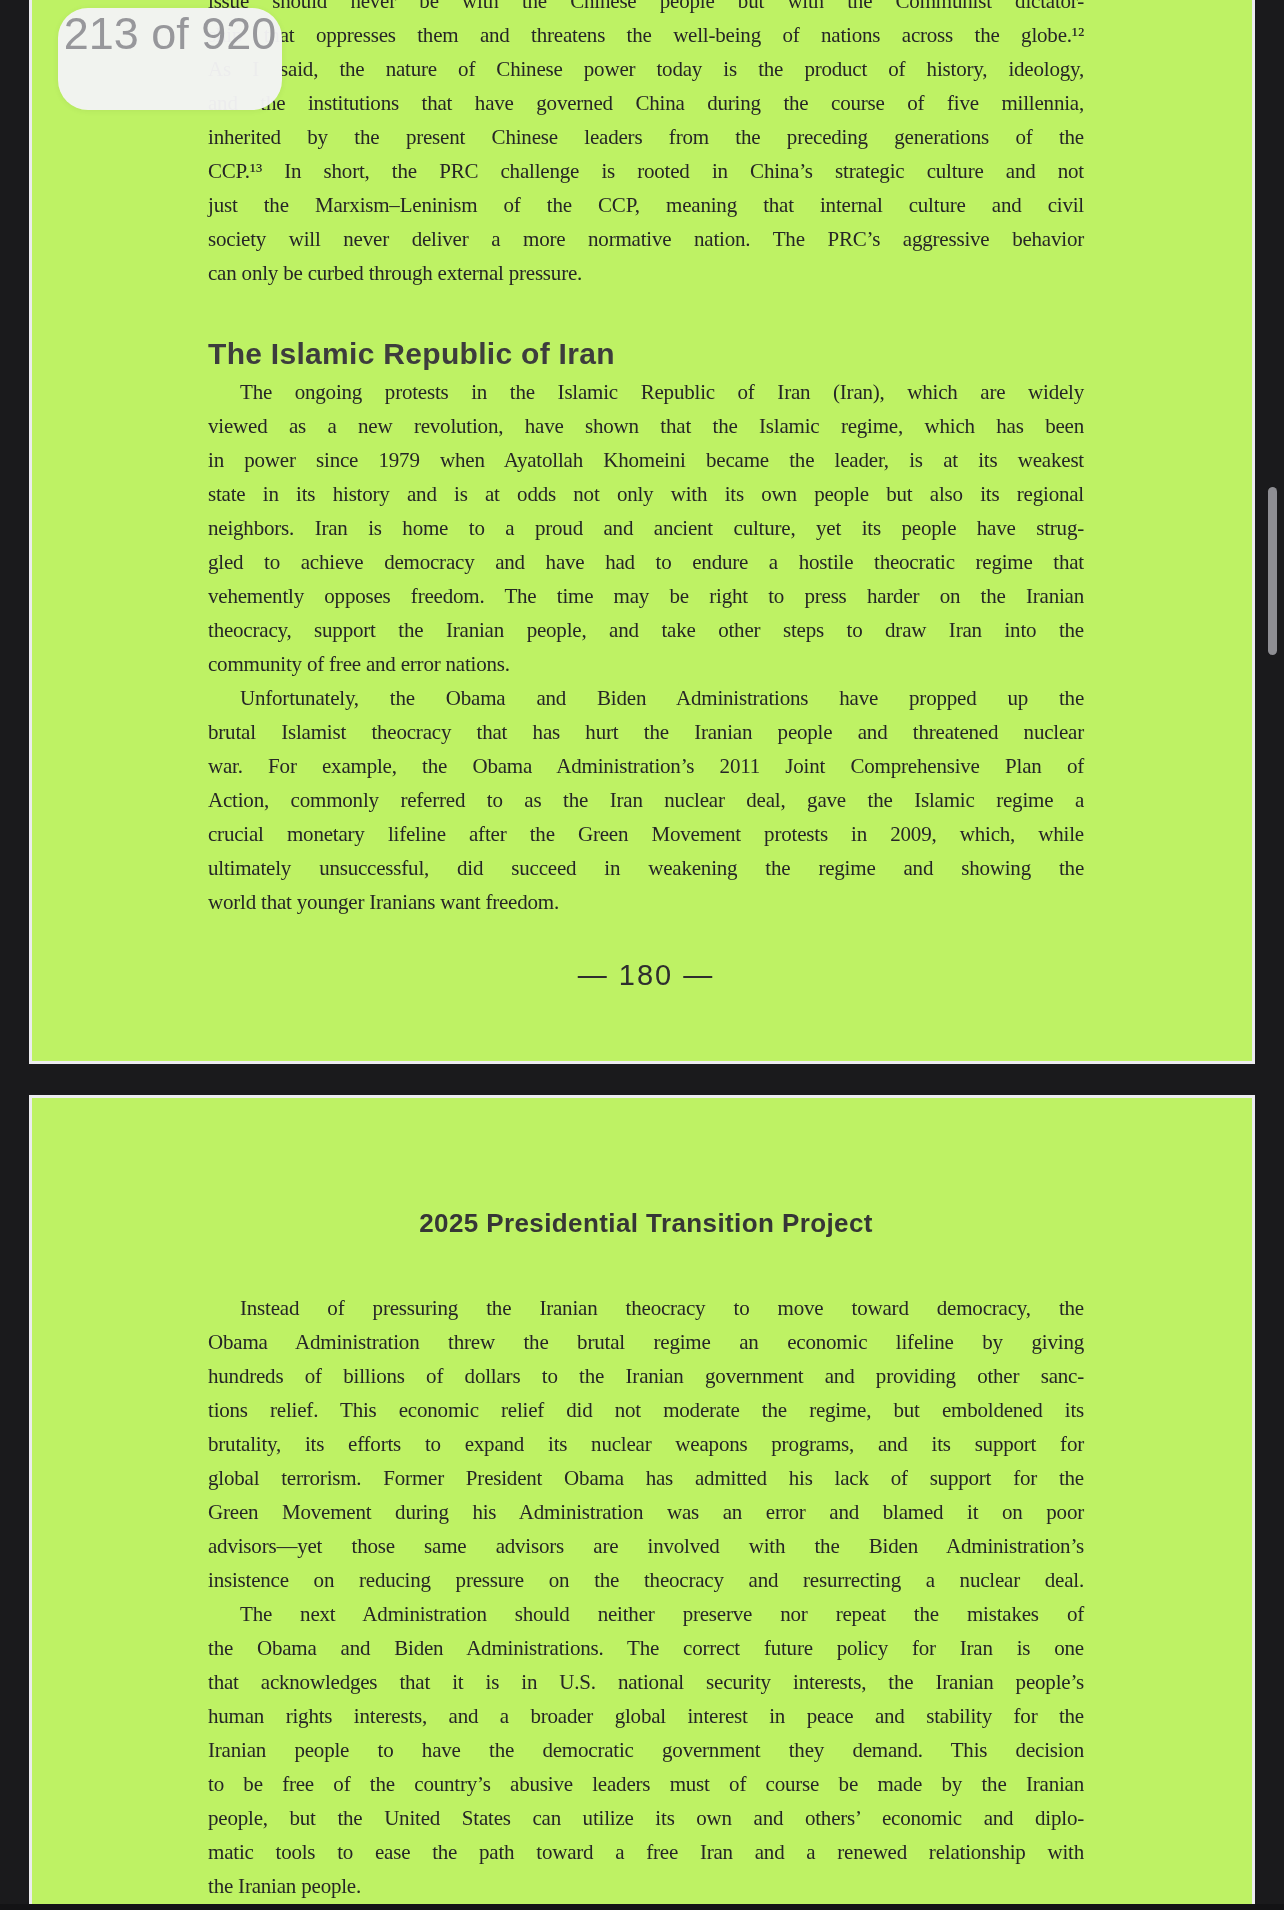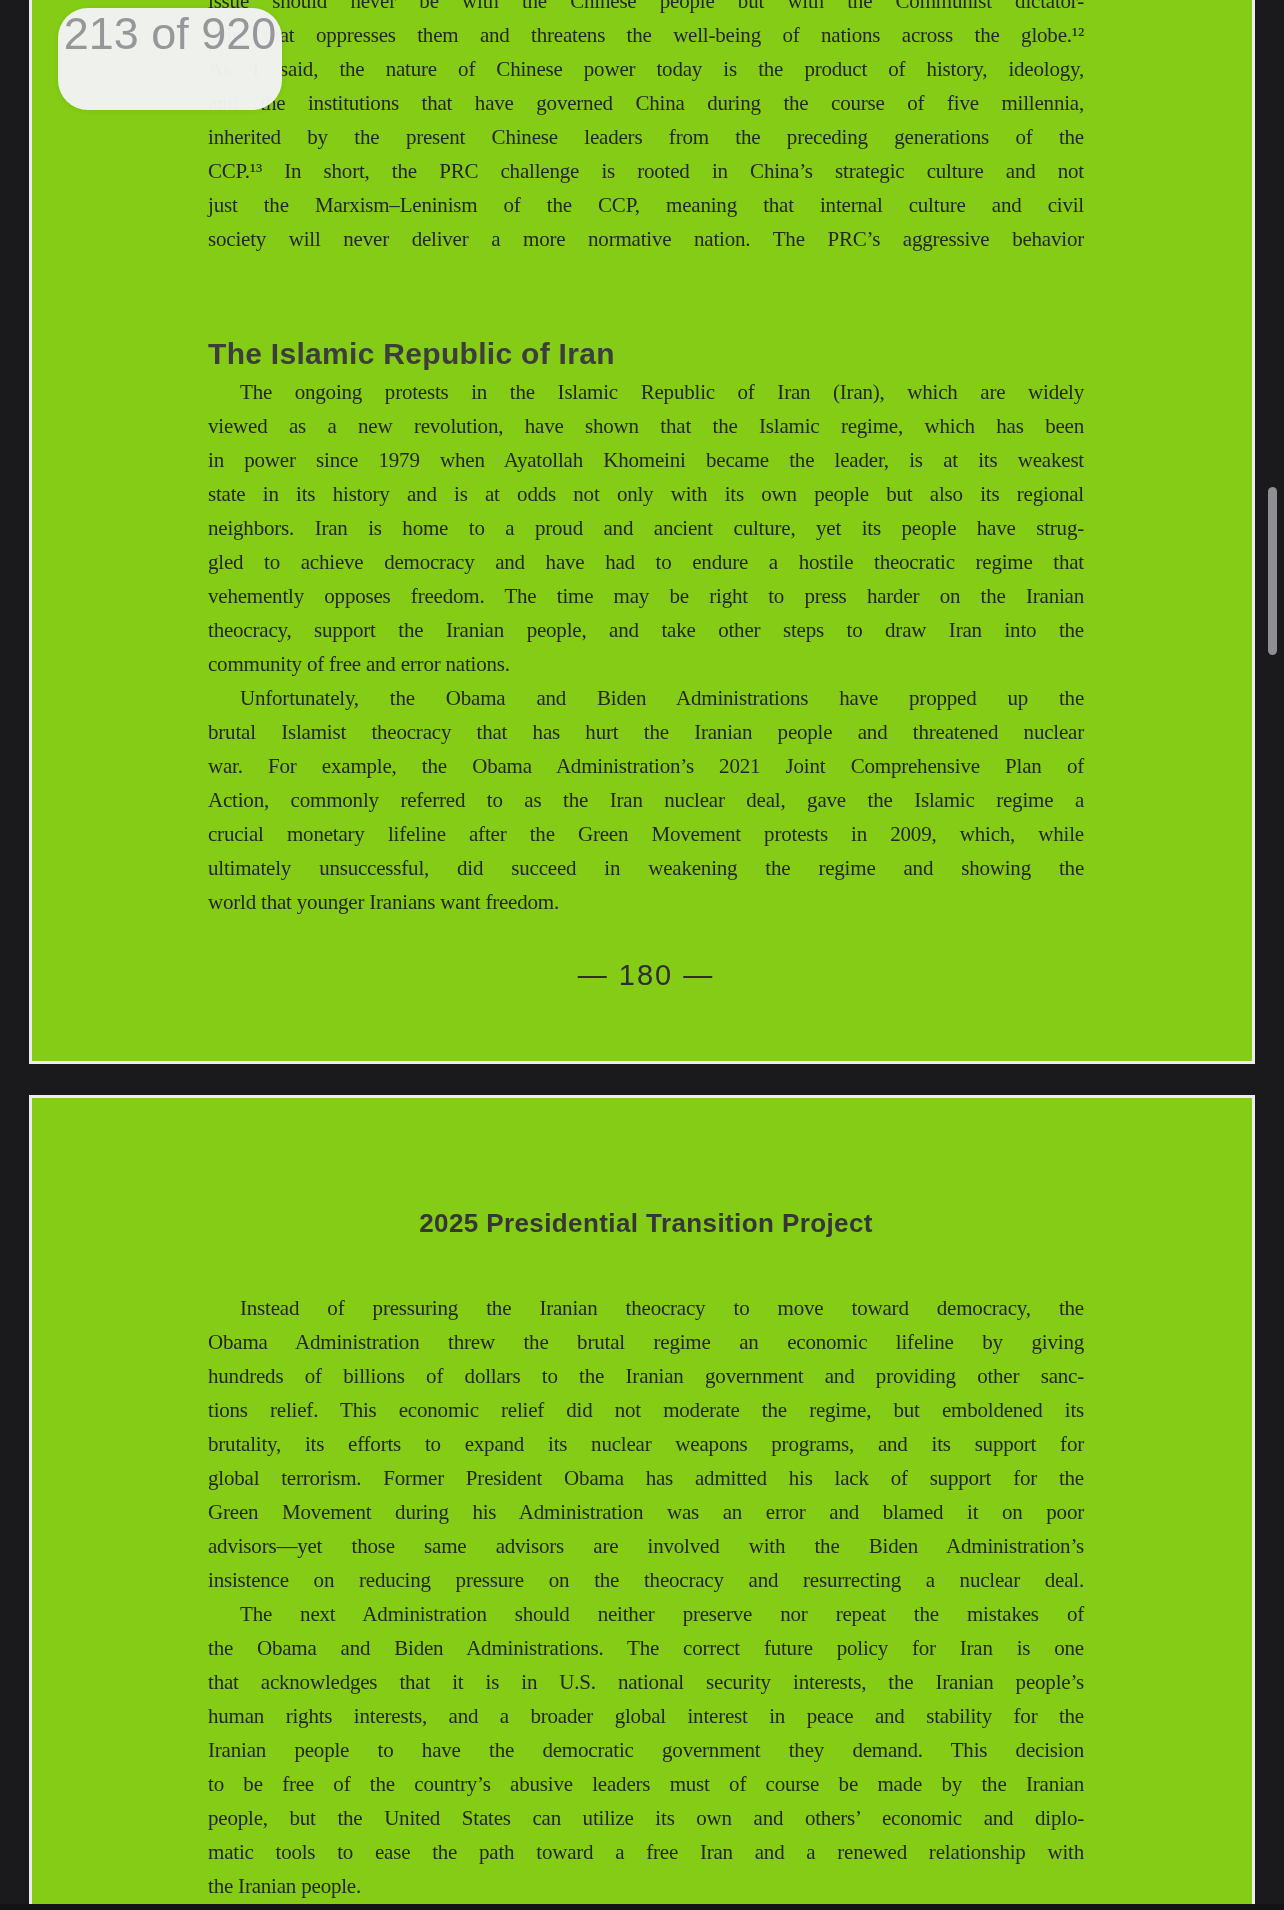--- a/index.html
+++ b/index.html
@@ -7,21 +7,21 @@
     width:1284px;height:1910px;
     background:#1a1a1c;
     position:relative;
     overflow:hidden;
     font-family:"Liberation Serif", serif;
   }
   .page{
     position:absolute;
     left:29px;
     width:1226px;
-    background:#84cc16;
+    background:#bef264;
     border:3px solid #ececef;
     box-sizing:border-box;
   }
   #page1{ top:0; height:1064px; border-top:none; }
   #page2{ top:1095px; height:815px; border-bottom:none; }
 
   .para{
     position:absolute;
     left:176px;
     width:876px;
@@ -121,40 +121,41 @@
 
   <div class="para" style="top:-16px;">
     <div class="line jl">issue should never be with the Chinese people but with the Communist dictator-</div>
     <div class="line jl">ship that oppresses them and threatens the well-being of nations across the globe.¹²</div>
     <div class="line jl">As I said, the nature of Chinese power today is the product of history, ideology,</div>
     <div class="line jl">and the institutions that have governed China during the course of five millennia,</div>
     <div class="line jl">inherited by the present Chinese leaders from the preceding generations of the</div>
     <div class="line jl">CCP.¹³ In short, the PRC challenge is rooted in China’s strategic culture and not</div>
     <div class="line jl">just the Marxism–Leninism of the CCP, meaning that internal culture and civil</div>
     <div class="line jl">society will never deliver a more normative nation. The PRC’s aggressive behavior</div>
+    <div class="line ll">can only be curbed through external pressure.</div>
   </div>
 
   <div class="section-heading" style="top:337px;">The Islamic Republic of Iran</div>
 
   <div class="para" style="top:375px;">
     <div class="line jl ind">The ongoing protests in the Islamic Republic of Iran (Iran), which are widely</div>
     <div class="line jl">viewed as a new revolution, have shown that the Islamic regime, which has been</div>
     <div class="line jl">in power since 1979 when Ayatollah Khomeini became the leader, is at its weakest</div>
     <div class="line jl">state in its history and is at odds not only with its own people but also its regional</div>
     <div class="line jl">neighbors. Iran is home to a proud and ancient culture, yet its people have strug-</div>
     <div class="line jl">gled to achieve democracy and have had to endure a hostile theocratic regime that</div>
     <div class="line jl">vehemently opposes freedom. The time may be right to press harder on the Iranian</div>
     <div class="line jl">theocracy, support the Iranian people, and take other steps to draw Iran into the</div>
     <div class="line ll">community of free and error nations.</div>
   </div>
 
   <div class="para" style="top:681px;">
     <div class="line jl ind">Unfortunately, the Obama and Biden Administrations have propped up the</div>
     <div class="line jl">brutal Islamist theocracy that has hurt the Iranian people and threatened nuclear</div>
-    <div class="line jl">war. For example, the Obama Administration’s 2021 Joint Comprehensive Plan of</div>
+    <div class="line jl">war. For example, the Obama Administration’s 2011 Joint Comprehensive Plan of</div>
     <div class="line jl">Action, commonly referred to as the Iran nuclear deal, gave the Islamic regime a</div>
     <div class="line jl">crucial monetary lifeline after the Green Movement protests in 2009, which, while</div>
     <div class="line jl">ultimately unsuccessful, did succeed in weakening the regime and showing the</div>
     <div class="line ll">world that younger Iranians want freedom.</div>
   </div>
 
   <div class="page-footer" style="top:958px;">— 180 —</div>
 </div>
 
 <div class="page" id="page2">

